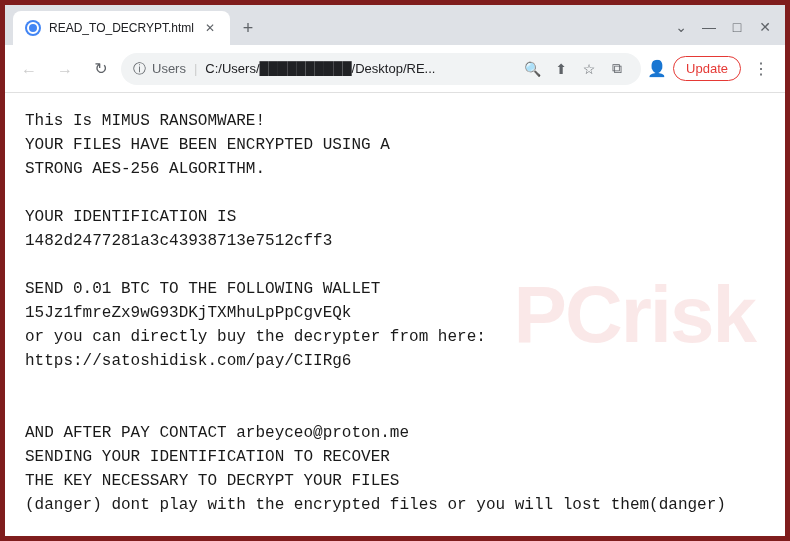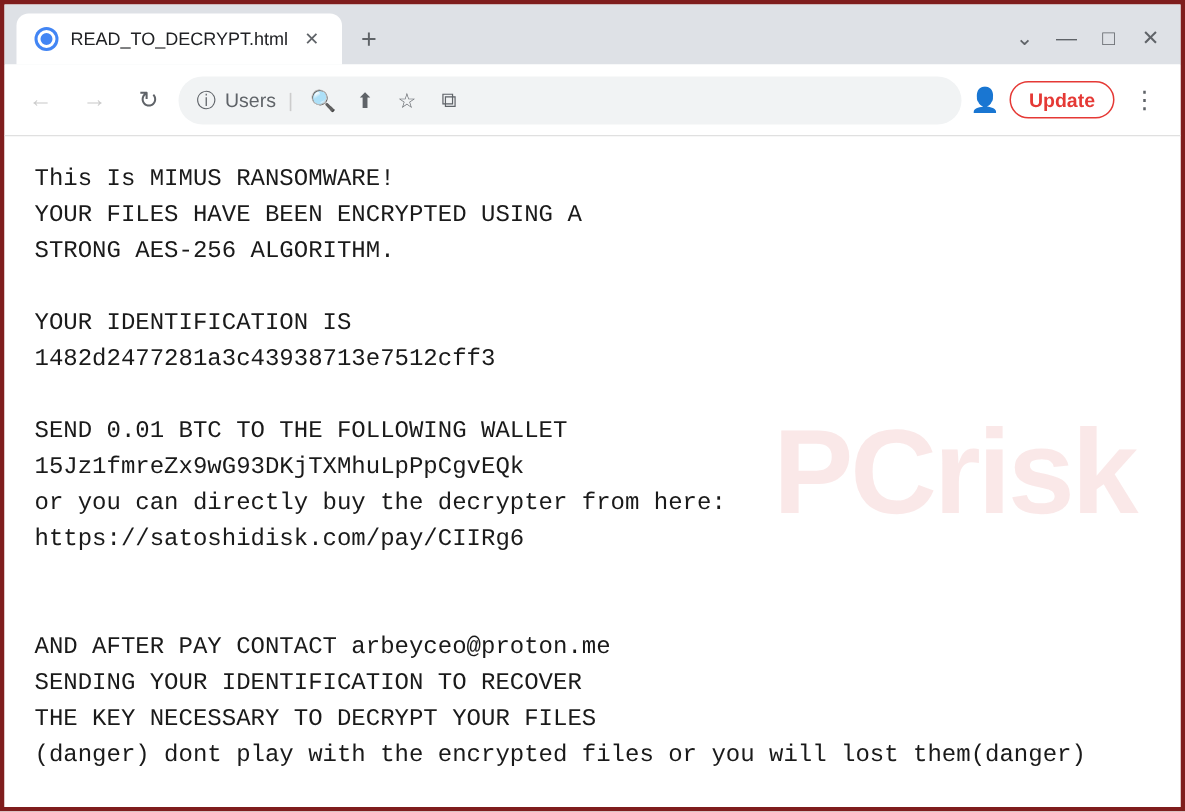--- a/index.html
+++ b/index.html
@@ -11,21 +11,21 @@
       background: #f0f0f0;
       overflow: hidden;
     }
 
     .browser-window {
       width: 790px;
       height: 541px;
       background: #ffffff;
       display: flex;
       flex-direction: column;
-      border: 3px solid #7f1d1d;
+      border: 5px solid #7f1d1d;
     }
 
     
     .title-bar {
       background: #dee1e6;
       height: 40px;
       display: flex;
       align-items: flex-end;
       padding: 0 8px;
       flex-shrink: 0;
@@ -202,21 +202,21 @@
       cursor: pointer;
     }
 
     .update-btn {
       background: transparent;
       border: 1px solid #e53935;
       color: #e53935;
       border-radius: 16px;
       padding: 4px 12px;
       font-size: 13px;
-      font-weight: 700;
+      font-weight: 400;
       cursor: pointer;
       white-space: nowrap;
     }
 
     .menu-btn {
       width: 32px;
       height: 32px;
       display: flex;
       align-items: center;
       justify-content: center;
@@ -283,20 +283,21 @@
 
   <div class="nav-bar">
     <div class="nav-btn disabled">←</div>
     <div class="nav-btn disabled">→</div>
     <div class="nav-btn">↻</div>
 
     <div class="address-bar">
       <span class="lock-icon">ⓘ</span>
       <span class="protocol">Users</span>
       <span class="separator">|</span>
+      <span class="address-text">C:/Users/██████████/Desktop/RE...</span>
       <div class="address-icons">
         <div class="address-icon">🔍</div>
         <div class="address-icon">⬆</div>
         <div class="address-icon">☆</div>
         <div class="address-icon">⧉</div>
       </div>
     </div>
 
     <div class="address-icon">👤</div>
     <button class="update-btn">Update</button>

